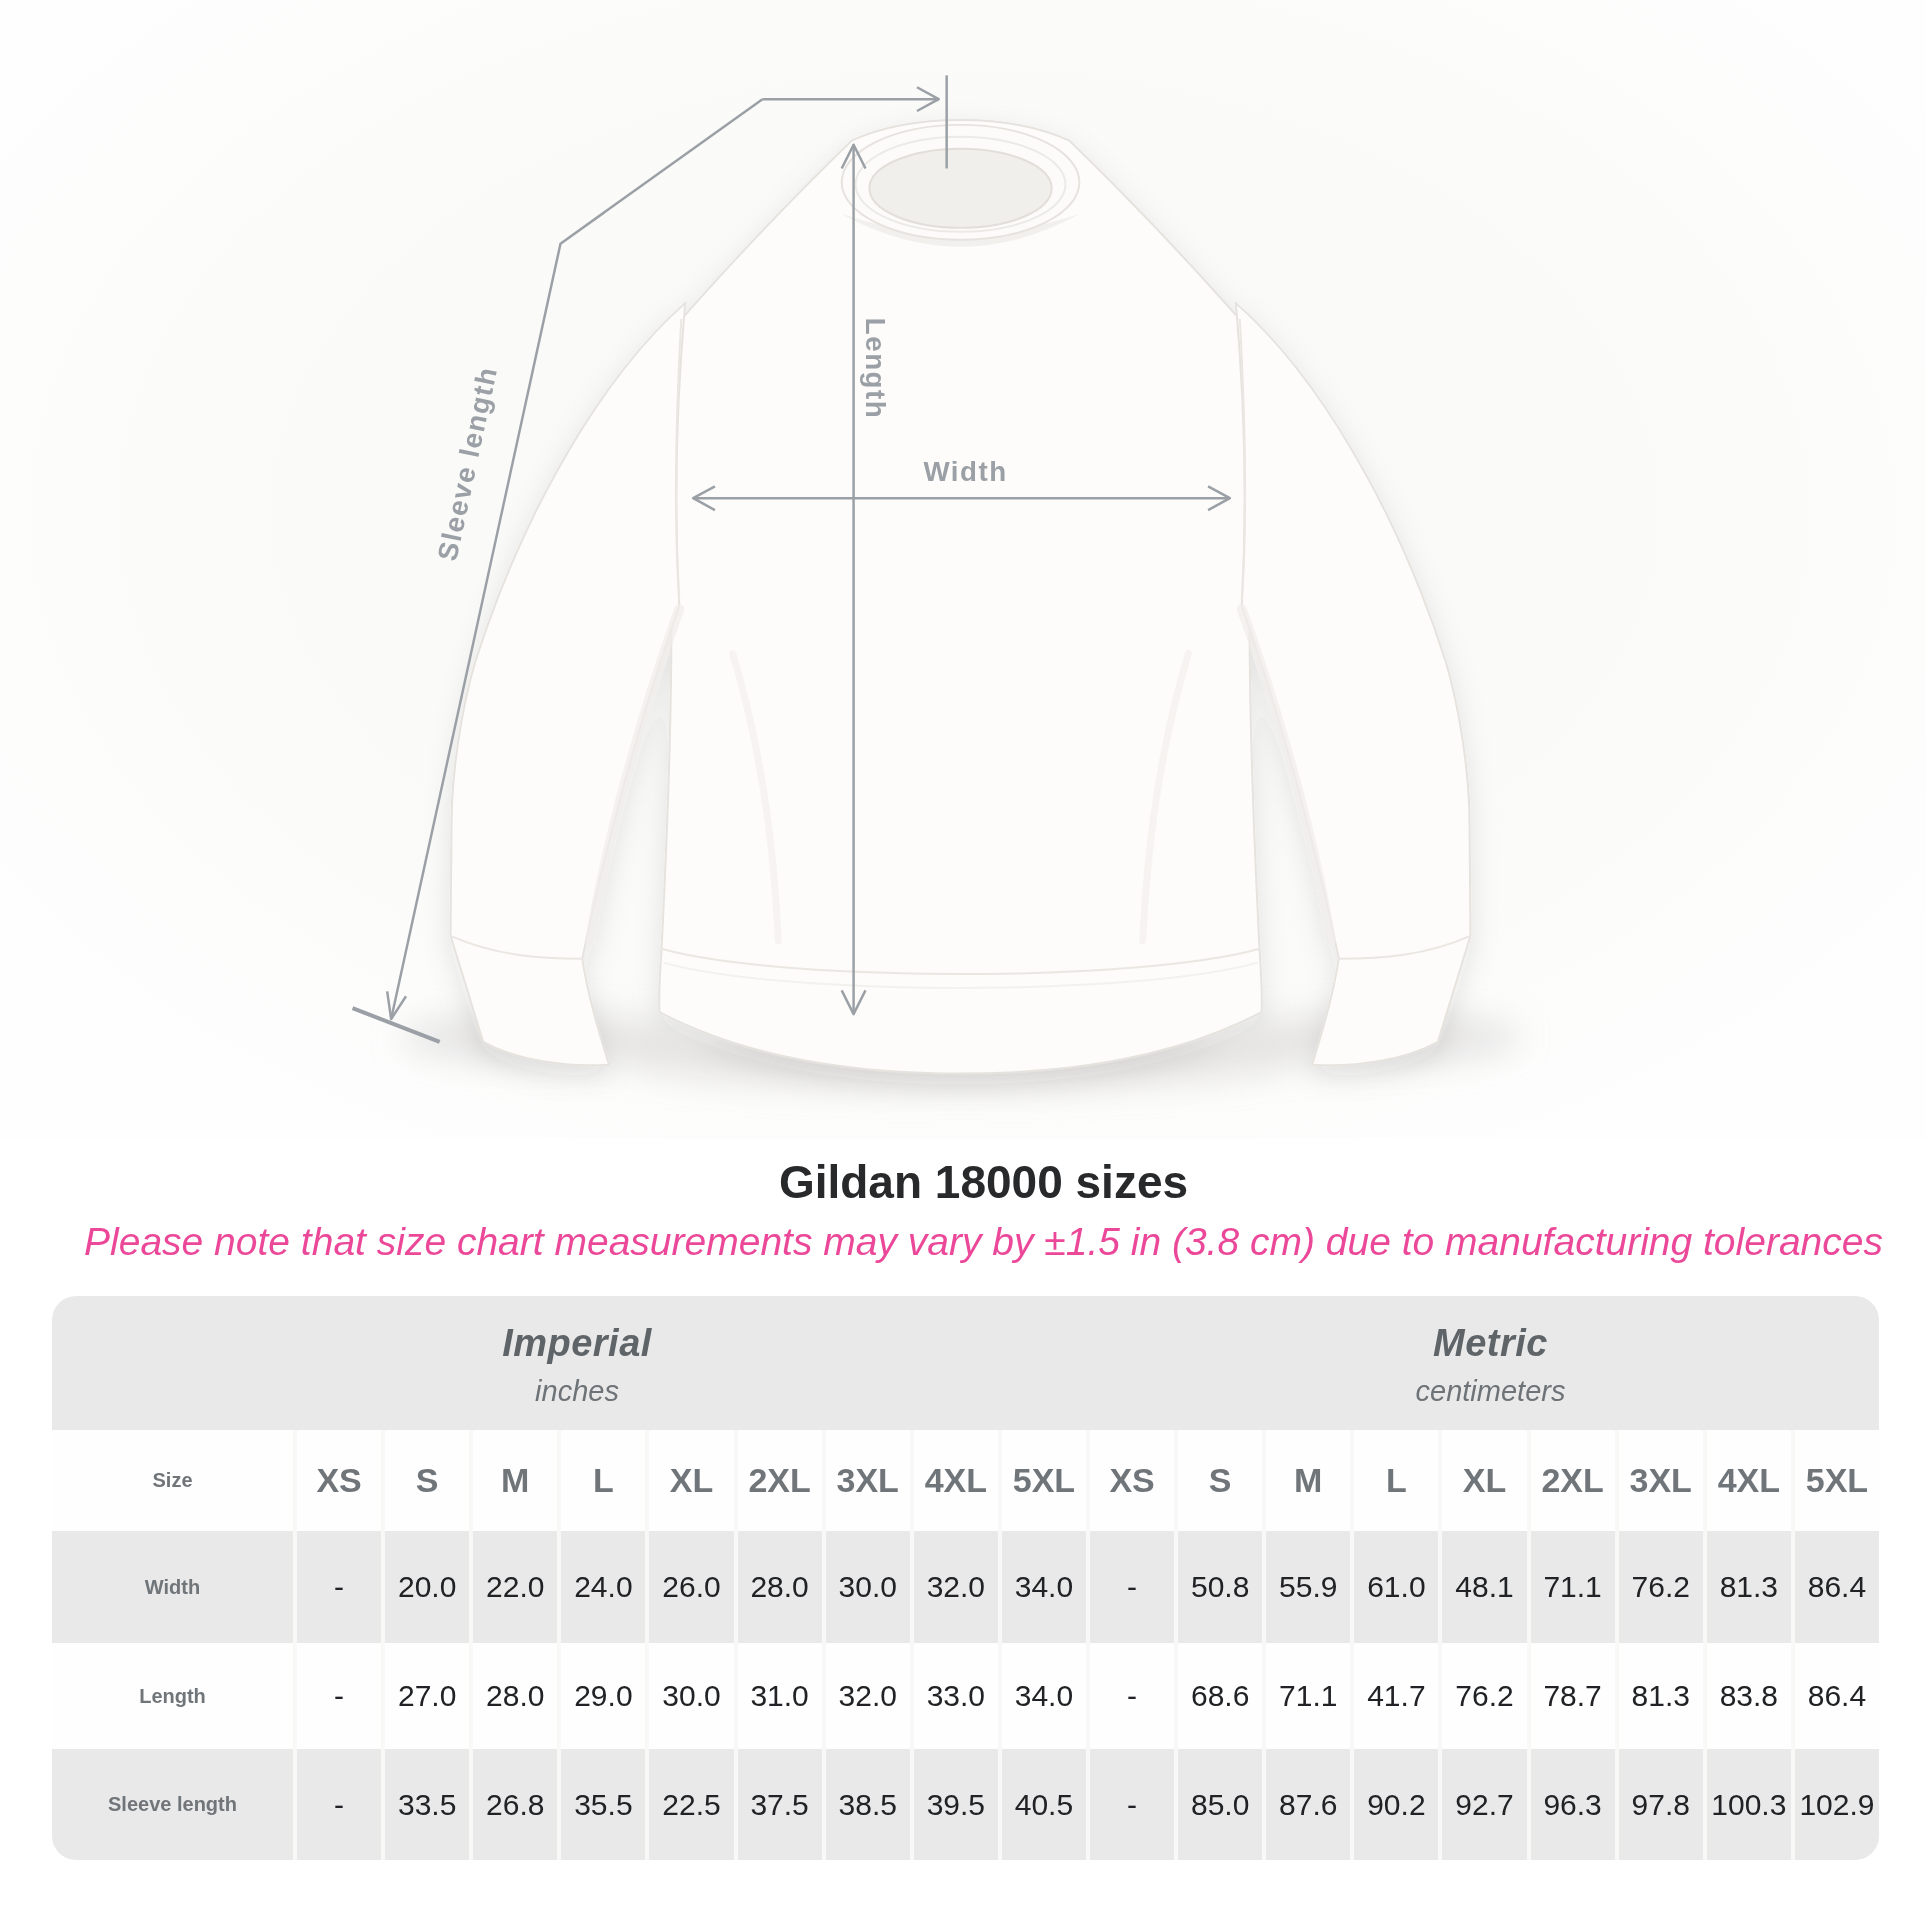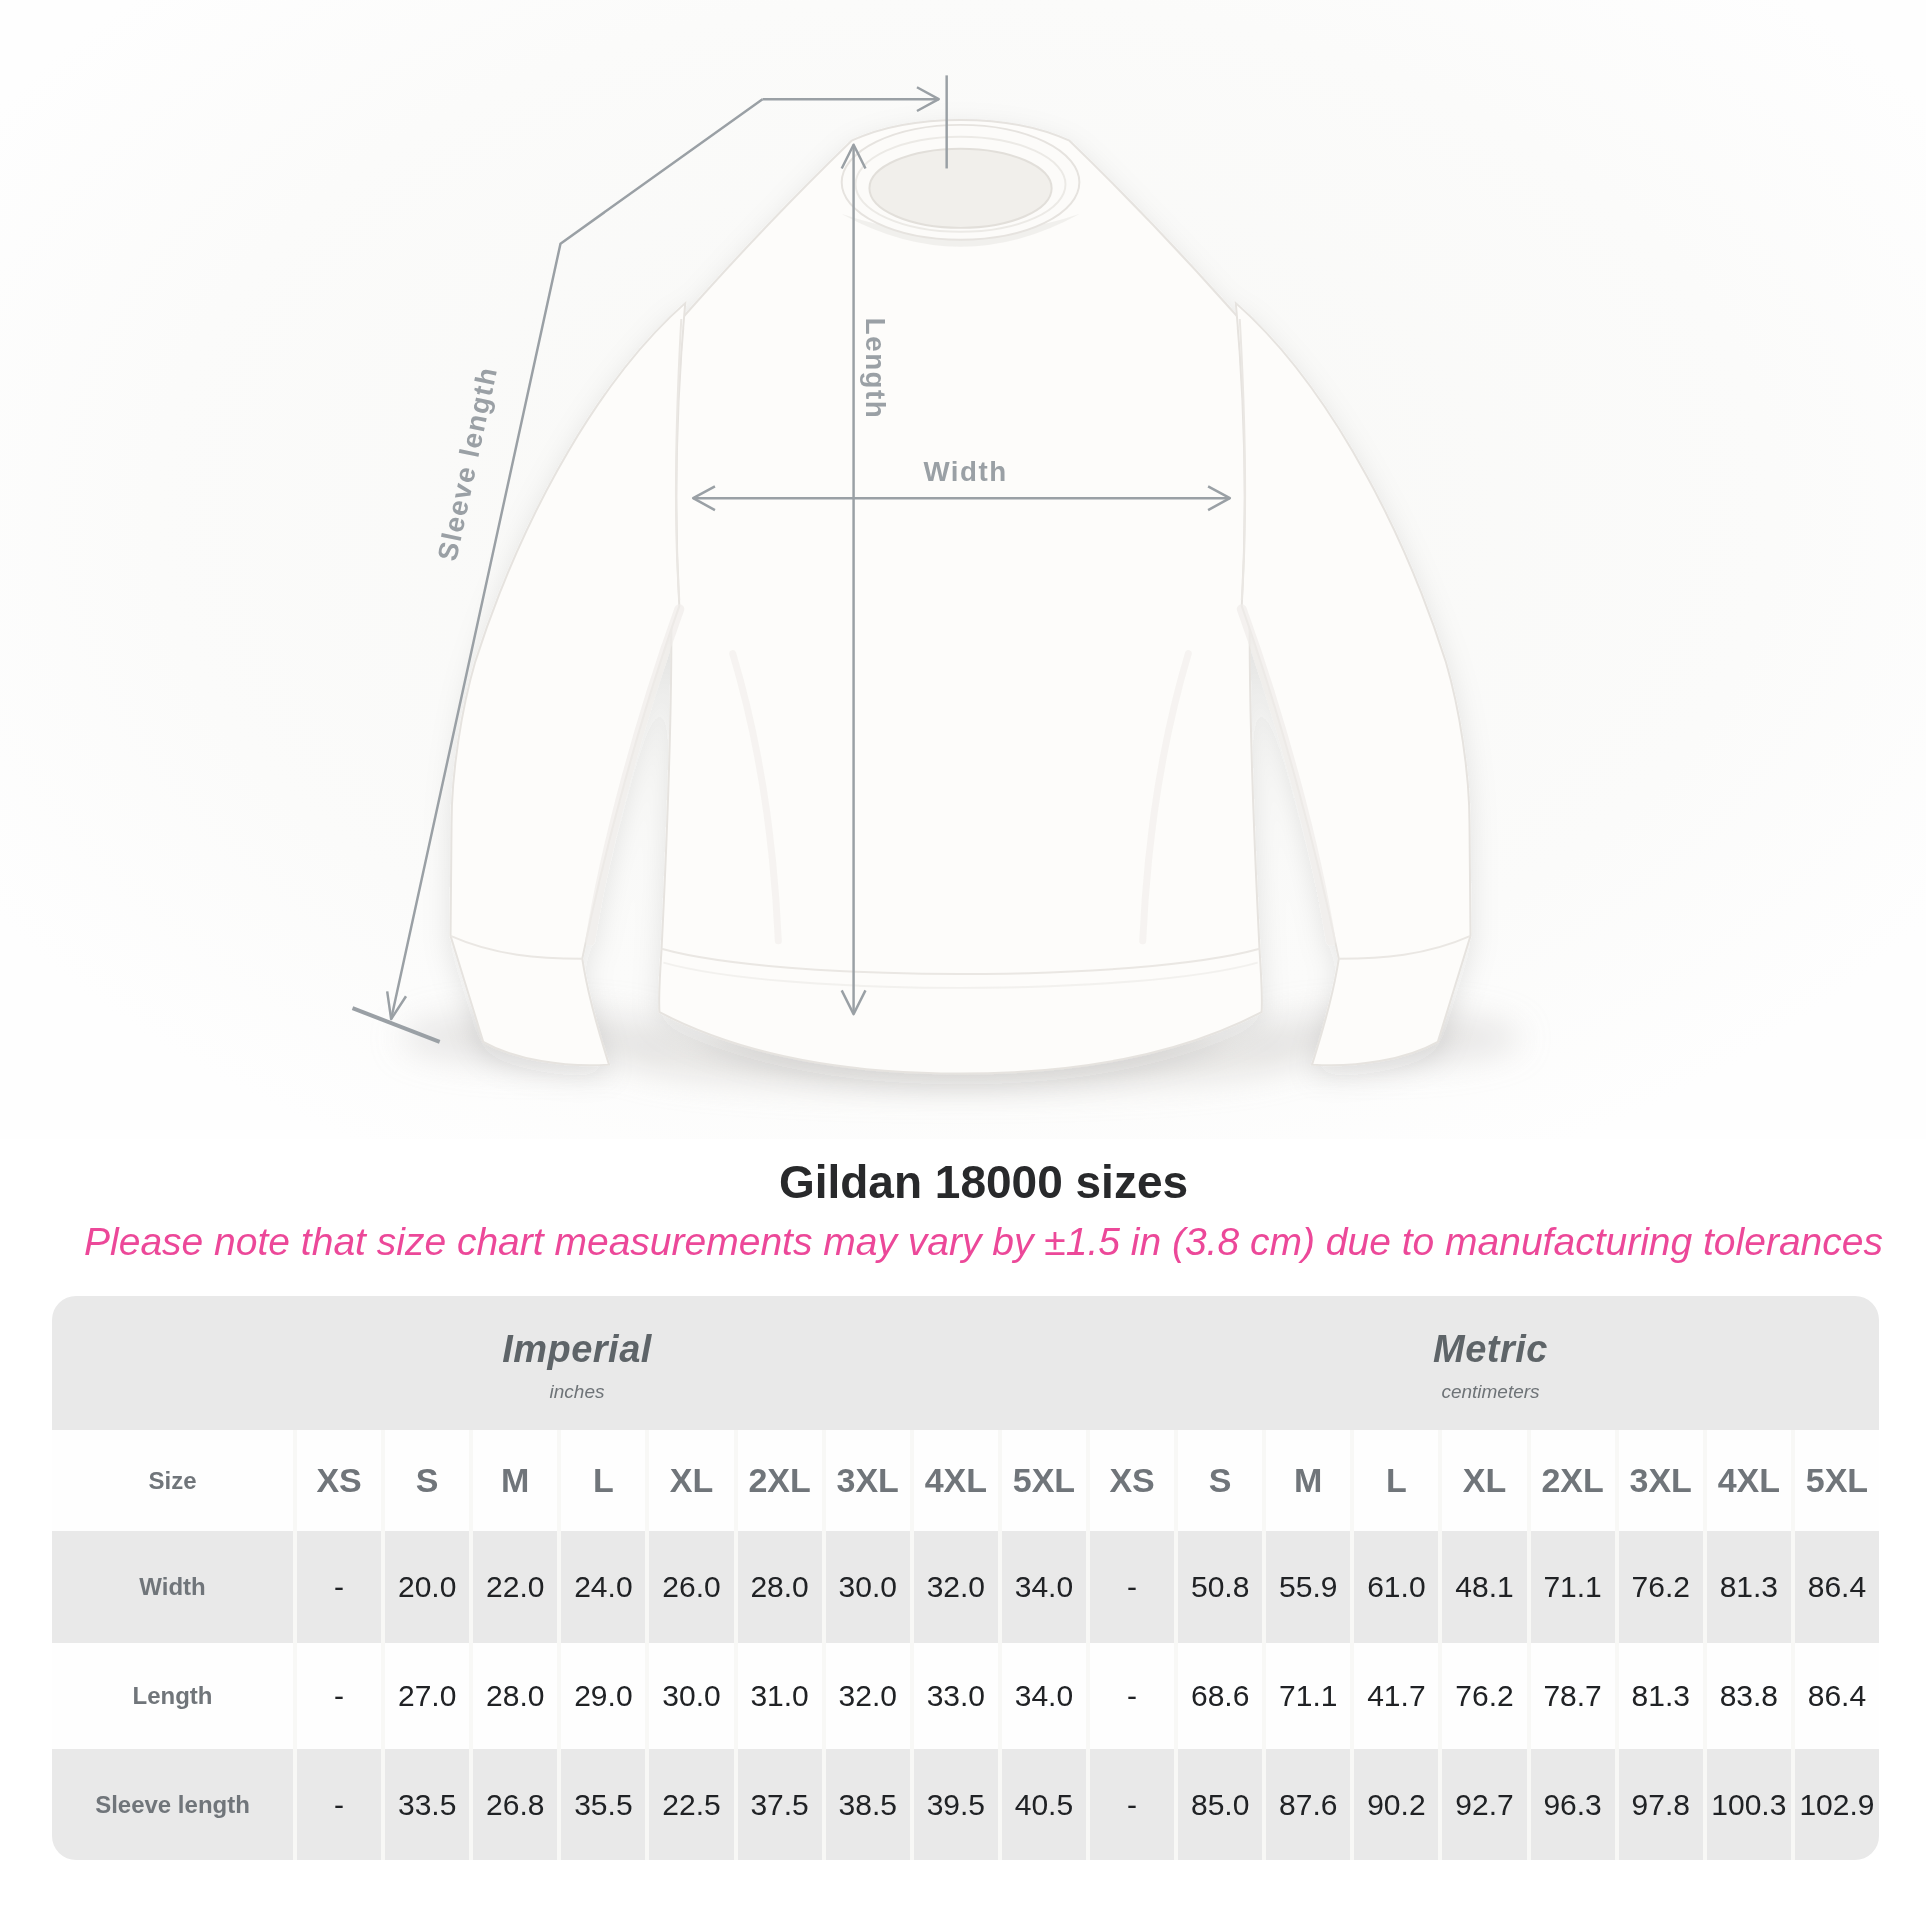--- a/index.html
+++ b/index.html
@@ -33,29 +33,29 @@
     grid-template-columns:241px repeat(18,1fr);
     grid-template-rows:134px 101px 112px 106px 111px;
   }
   .unit{
     display:flex;flex-direction:column;align-items:center;justify-content:center;
     gap:10px;padding-top:4px;padding-left:16px;
   }
   .unit-imperial{grid-column:1 / span 10;}
   .unit-metric{grid-column:11 / span 9;}
   .unit-name{font-style:italic;font-weight:bold;font-size:38px;color:#5e6468;letter-spacing:0.5px;}
-  .unit-sub{font-style:italic;font-size:19px;color:#6e7377;}
+  .unit-sub{font-style:italic;font-size:29px;color:#6e7377;}
   .c{
     display:flex;align-items:center;justify-content:center;
     font-size:30px;color:#202225;
   }
   .sp{border-left:4px solid #f8f8f6;}
   .w{background:#fefefe;}
   .hdr{font-weight:bold;color:#70757a;font-size:34px;}
-  .rowlab{font-weight:bold;color:#70757a;font-size:24px;}
+  .rowlab{font-weight:bold;color:#70757a;font-size:20px;}
 </style>
 </head>
 <body>
 
 <div class="photo">
   <svg width="1927" height="1139" viewBox="0 0 1946 1150">
     <defs>
       <filter id="blur" x="-60%" y="-60%" width="220%" height="220%">
         <feGaussianBlur stdDeviation="16"></feGaussianBlur>
       </filter>

